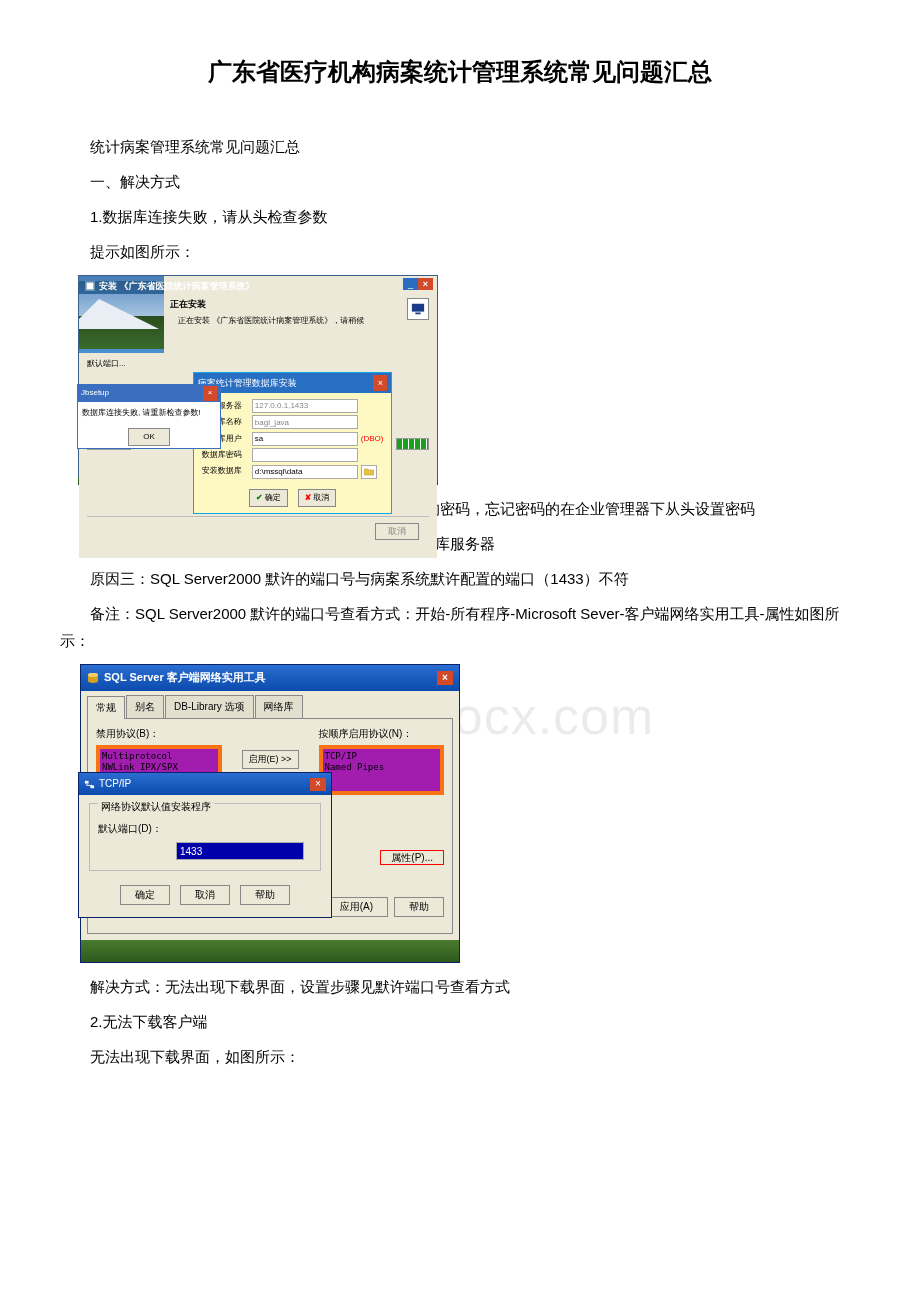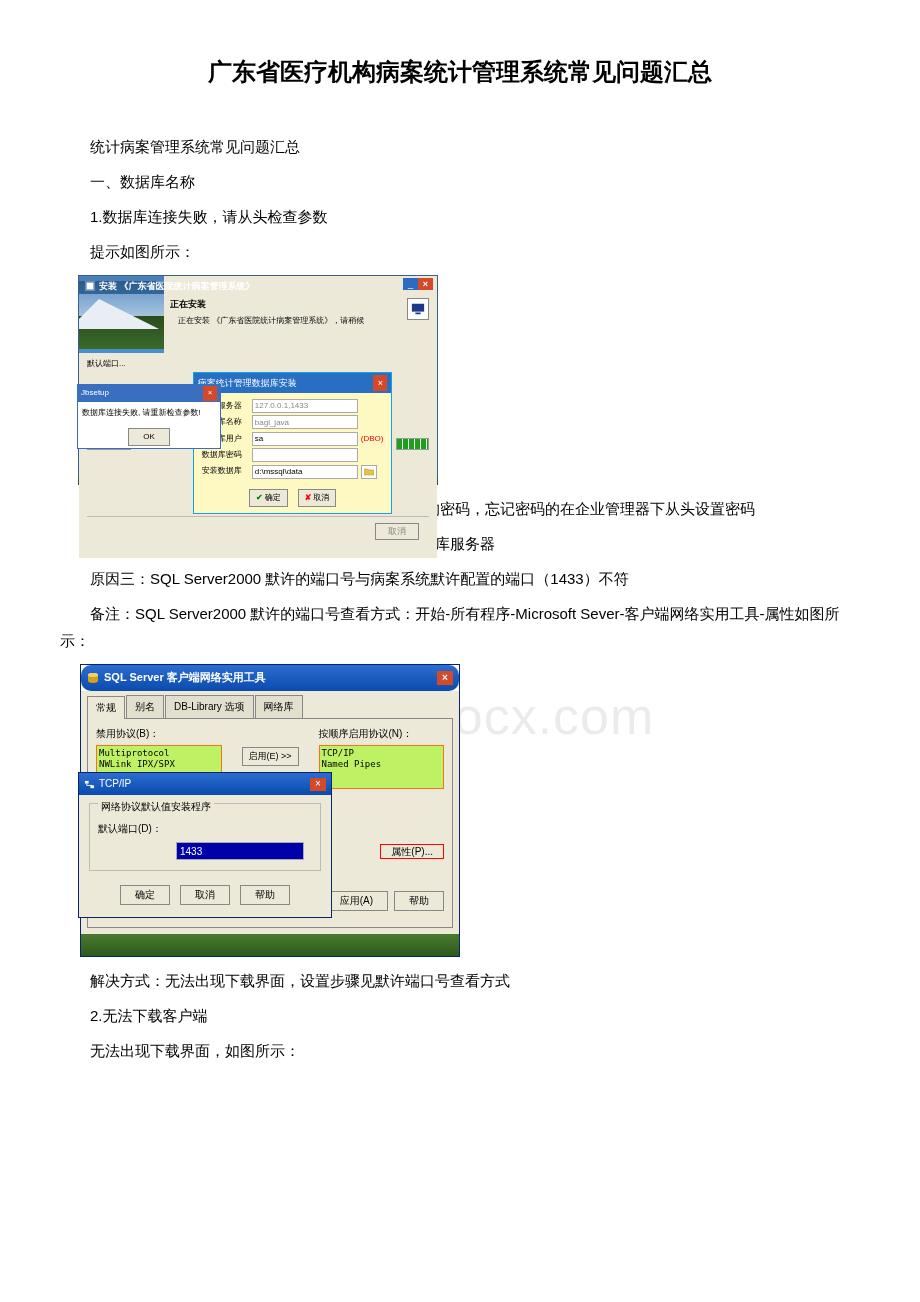--- a/index.html
+++ b/index.html
@@ -110,35 +110,35 @@
     width: 380px;
     font-size: 10px;
     position:relative;
   }
   .sql-win {
     border:1px solid #0a246a;
   }
   .sql-title {
     background: linear-gradient(180deg,#2b6dd0,#0a4bad);
     color:#fff; padding:3px 6px; display:flex; justify-content:space-between; align-items:center;
-    font-size:11px; font-weight:bold;border-radius:10px;
+    font-size:11px; font-weight:bold;
   }
   .sql-title .left { display:flex; align-items:center; gap:5px; }
   .sql-title .left svg { width:12px; height:12px; }
   .sql-title .xb { background:#d24a2a; width:16px; height:14px; display:flex; align-items:center; justify-content:center; font-size:10px;}
   .sql-body { background:#ece9d8; padding:4px 6px 2px 6px;}
   .tabs { display:flex; border-bottom:1px solid #888; font-size:10px;}
   .tab { padding:2px 8px; border:1px solid #888; border-bottom:none; background:#ece9d8; margin-right:1px;}
   .tab.active { background:#ece9d8; position:relative; top:1px;}
   .tab.inactive { background:#e2dfcf;}
   .tabcontent { padding:6px 8px 10px 8px; border:1px solid #888; border-top:none; margin-bottom:4px;}
   .cols { display:flex; gap:20px; }
   .col { flex:1; }
   .collbl { font-size:10px; margin-bottom:2px; display:block;}
-  .listbox { border:1px solid #f97316; background:#bef264; height:38px; font-size:9px; padding:2px; font-family:monospace; line-height:1.2;}
+  .listbox { border:4px solid #f97316; background:#a21caf; height:38px; font-size:9px; padding:2px; font-family:monospace; line-height:1.2;}
   .midbtn { align-self:center; }
   .midbtn button { font-size:9px; padding:2px 6px; border:1px solid #888; background:#ece9d8;}
   .hidden-row { display:flex; justify-content:flex-end; gap:6px; padding:6px 0;}
   .hidden-row button { font-size:10px; padding:2px 14px; border:1px solid #888; background:#ece9d8;}
   .prop-highlight { border:1px solid red; padding:1px 10px; font-size:10px; background:#ece9d8; }
   .sql-footer {
     height:22px;
     background: linear-gradient(180deg,#4a7a2f,#2d5a1d);
   }
 
@@ -162,21 +162,21 @@
   .tcp-btns button { font-size:10px; padding:2px 14px; border:1px solid #888; background:#ece9d8;}
 </style>
 </head>
 <body>
 
 <h1>广东省医疗机构病案统计管理系统常见问题汇总</h1>
 
 <div class="watermark">www.bdocx.com</div>
 
 <p>统计病案管理系统常见问题汇总</p>
-<p>一、数据库名称</p>
+<p>一、解决方式</p>
 <p>1.数据库连接失败，请从头检查参数</p>
 <p>提示如图所示：</p>
 
 <div class="installer-wrap">
   <div class="inst-bg" style="height:200px;">
     <div class="inst-title">
       <svg viewBox="0 0 12 12">
           <rect width="12" height="12" fill="#fff" opacity=".3"></rect>
           <path d="M2 2h8v8H2z" fill="#fff"></path>
         </svg>

